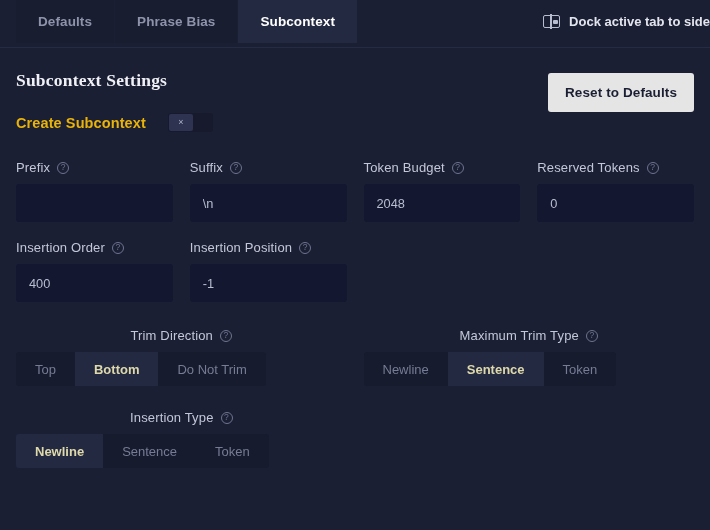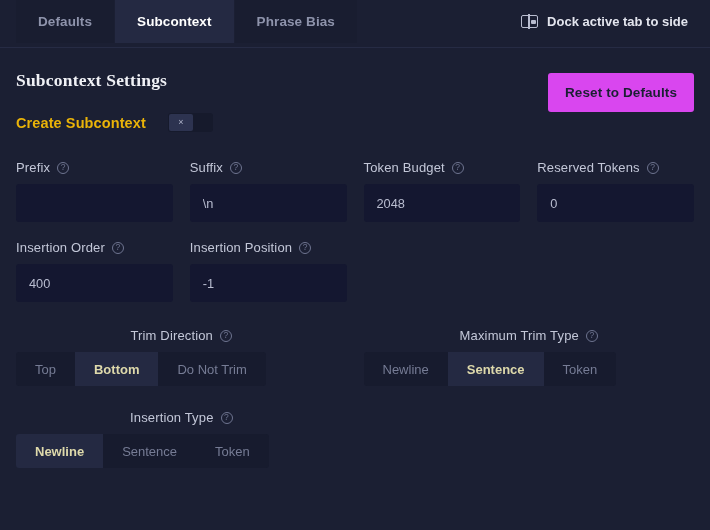--- a/index.html
+++ b/index.html
@@ -48,21 +48,21 @@
     font-weight: 700;
     border-right: 1px solid #1b1f33;
   }
   .tab.active {
     background: #242942;
     color: #ffffff;
   }
 
   .dock {
     margin-left: auto;
-    margin-right: 22px;
+    margin-right: 0;
     height: 43px;
     display: flex;
     align-items: center;
     gap: 9px;
     font-size: 13px;
     font-weight: 700;
     color: #e3e5ee;
     cursor: pointer;
     white-space: nowrap;
   }
@@ -104,21 +104,21 @@
     font-size: 17.5px;
     font-weight: 700;
     color: #f0f1f6;
     letter-spacing: .2px;
   }
 
   .reset-btn {
     position: absolute;
     right: 16px;
     top: 3px;
-    background: #d946ef;
+    background: #e5e5e5;
     color: #1b1f33;
     border: none;
     border-radius: 3px;
     font-family: "Liberation Sans", sans-serif;
     font-size: 13.5px;
     font-weight: 700;
     padding: 12px 17px;
     cursor: pointer;
     letter-spacing: .1px;
   }
@@ -255,25 +255,25 @@
   }
 </style>
 </head>
 <body>
 
 <div class="tabbar">
   <div id="tabs-container" style="display:flex;align-items:flex-end;">
       <div class="tab">
         <span>Defaults</span>
       </div>
+      <div class="tab">
+        <span>Phrase Bias</span>
+      </div>
       <div class="tab active">
         <span>Subcontext</span>
-      </div>
-      <div class="tab">
-        <span>Phrase Bias</span>
       </div>
     </div>
   <div class="dock">
     <span class="dock-icon"></span>
     <span>Dock active tab to side</span>
   </div>
 </div>
 
 <div class="page">
 

